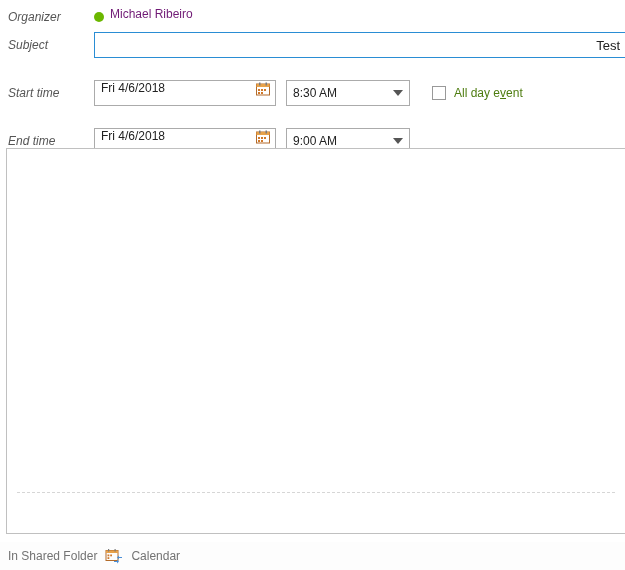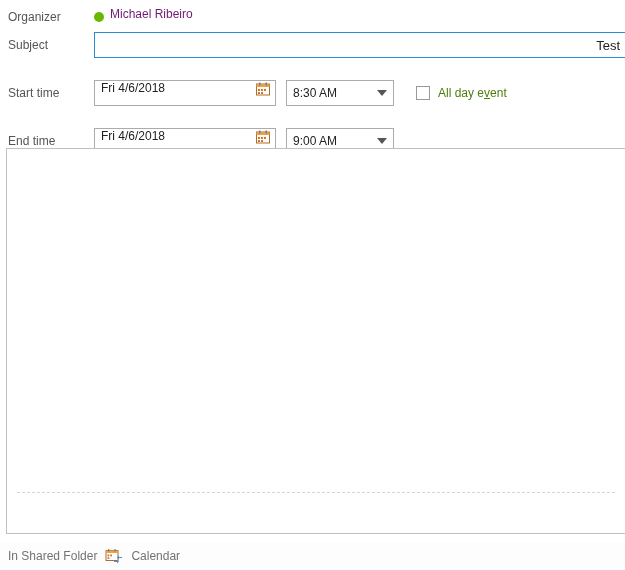--- a/index.html
+++ b/index.html
@@ -20,20 +20,21 @@
     align-items: center;
     margin-bottom: 22px;
     min-height: 26px;
   }
   .label {
     width: 90px;
     padding-left: 4px;
     color: #555;
     font-size: 12px;
     flex-shrink: 0;
+    font-style: italic;
   }
   .org-row { height: 14px; overflow:hidden; margin-bottom: 2px;}
   .presence {
     width: 10px; height: 10px; border-radius: 50%;
     background: #6bb700; margin-right: 6px;
     flex-shrink:0;
   }
   .org-name { color: #701a75; font-size: 12px; line-height: 10px; margin-top:-6px;}
   .subject-input {
     flex: 1;
@@ -65,21 +66,21 @@
     height:26px; width:182px;
     background:#fff;
     padding:0 4px 0 6px;
     justify-content:space-between;
     font-size:12px;
     color:#222;
   }
   .time-field {
     display:flex; align-items:center;
     border:1px solid #ababab;
-    height:26px; width:108px;
+    height:26px; width:124px;
     background:#fff;
     padding:0 6px;
     justify-content:space-between;
     font-size:12px;
     color:#222;
   }
   .cal-icon svg { display:block; }
   .caret {
     width:0; height:0;
     border-left:5px solid transparent;

